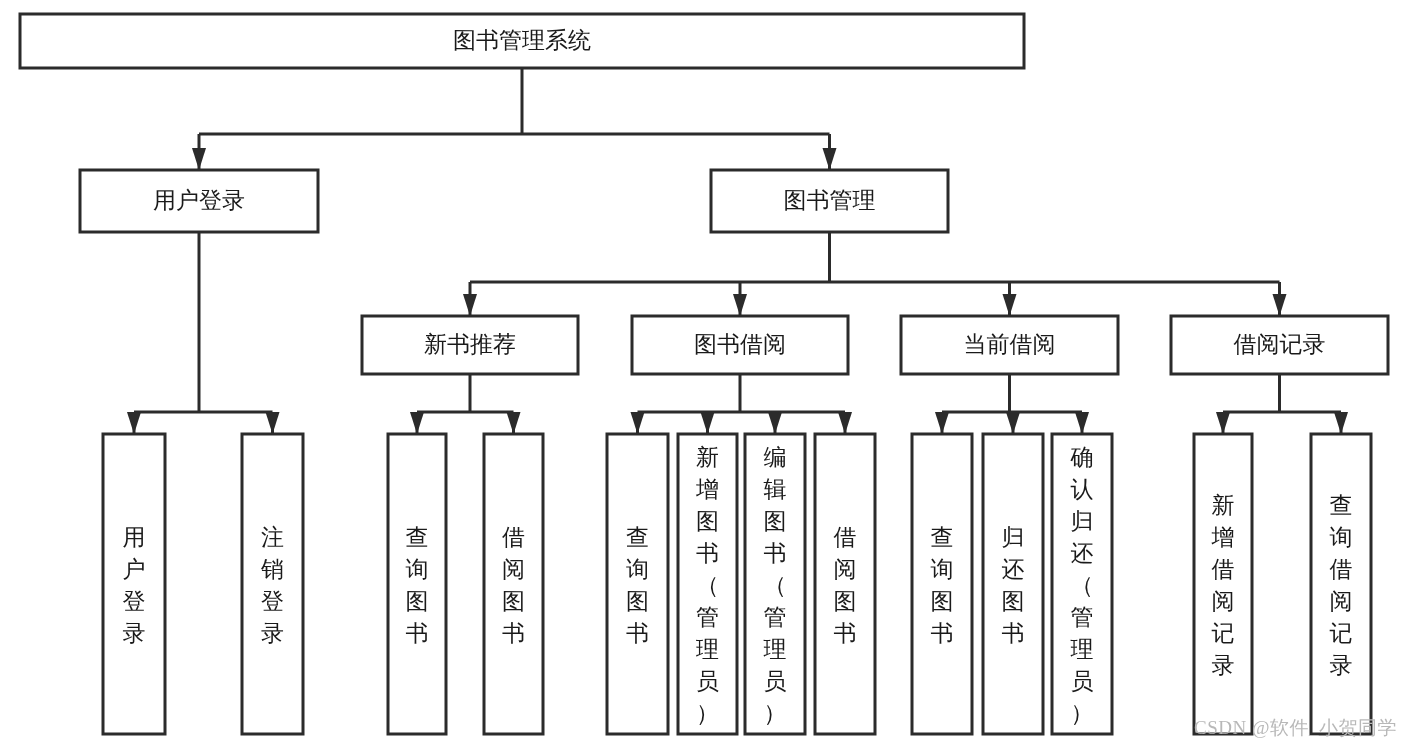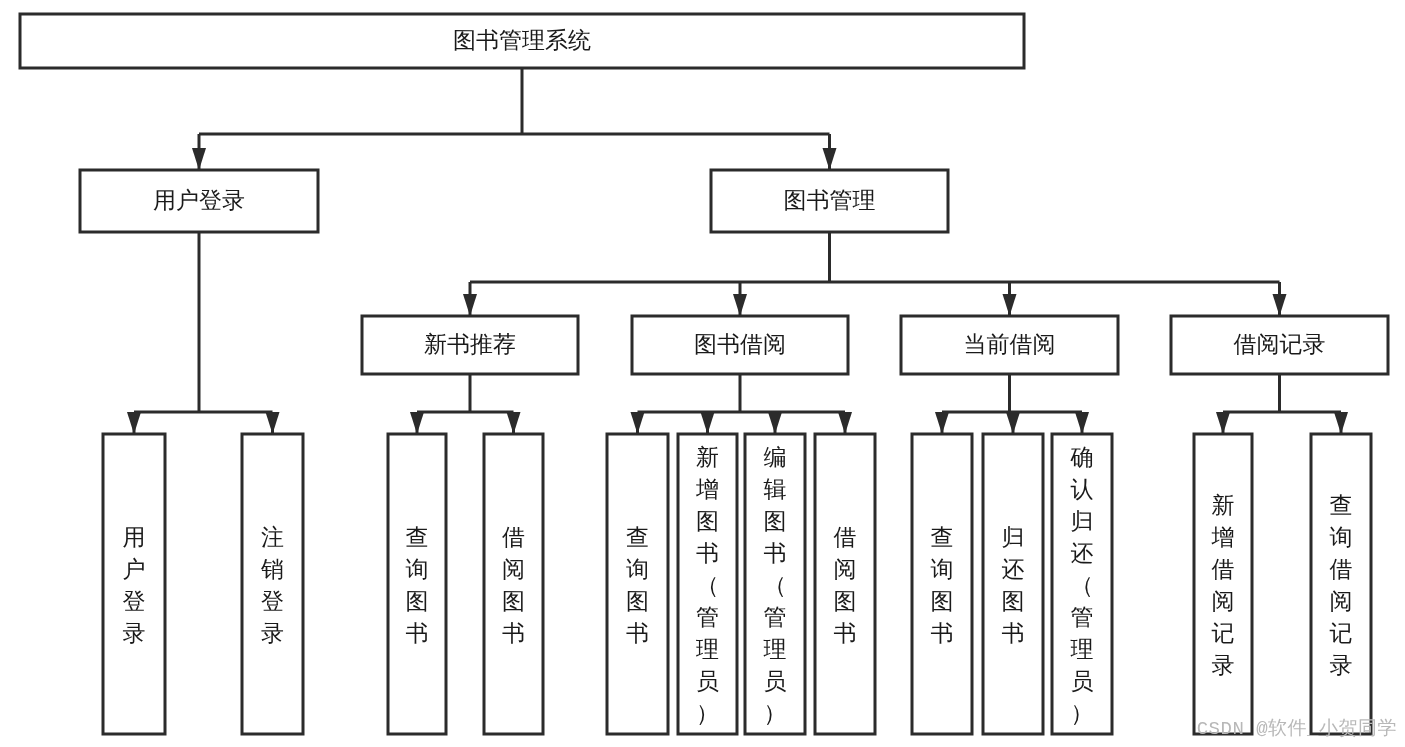--- a/index.html
+++ b/index.html
@@ -55,21 +55,21 @@
     font-family: "Liberation Sans", "DejaVu Sans", sans-serif;
     fill: #1a1a1a;
     font-size: 23px;
     text-anchor: middle;
     white-space: pre;
   }
   .watermark {
     position: absolute;
     right: 8px;
     bottom: 6px;
-    font-family: Liberation Mono, monospace;
+    font-family: Liberation Serif, serif;
     font-size: 19px;
     color: #b8b8b8;
     letter-spacing: 0.5px;
     user-select: none;
     pointer-events: none;
   }
 </style>
 </head>
 <body>
 

